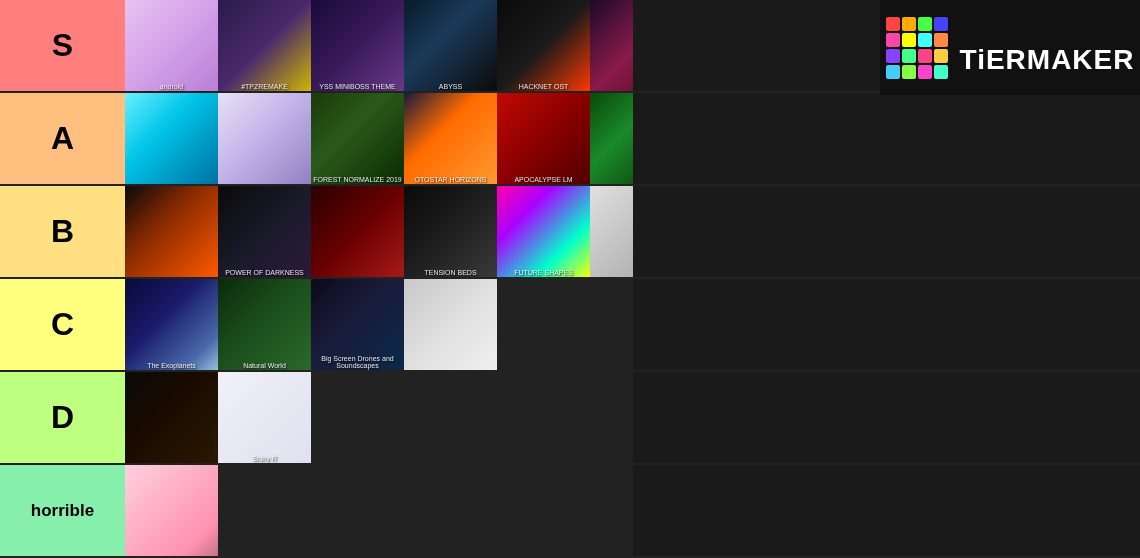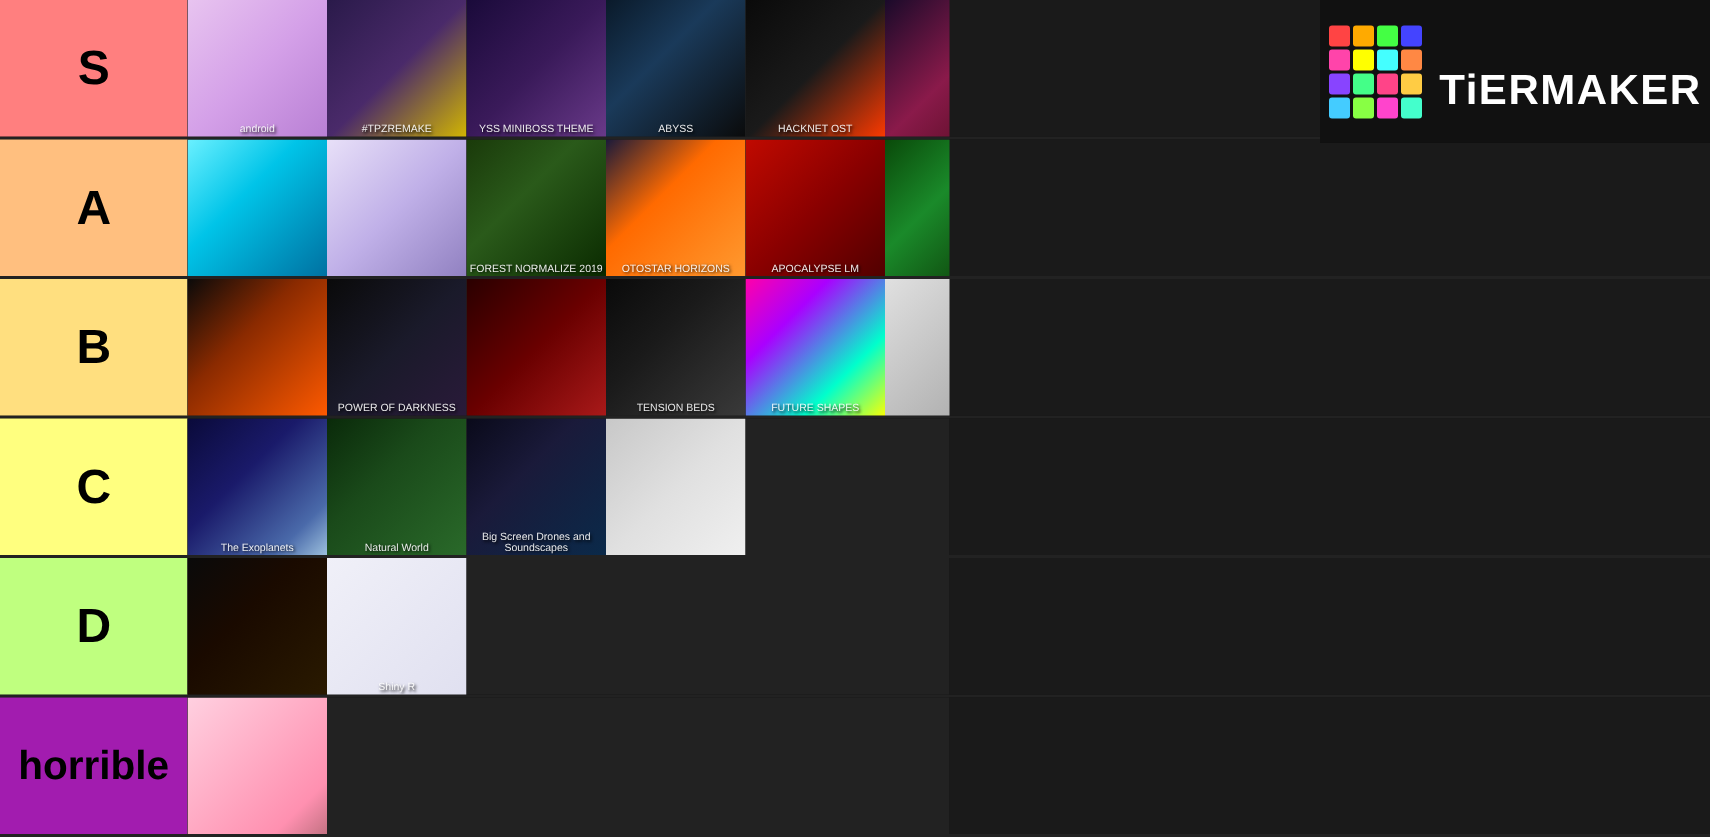--- a/index.html
+++ b/index.html
@@ -68,21 +68,21 @@
       overflow: hidden;
       position: relative;
     }
 
     
     .tier-s { background-color: #ff7f7f; }
     .tier-a { background-color: #ffbf7f; }
     .tier-b { background-color: #ffdf7f; }
     .tier-c { background-color: #ffff7f; }
     .tier-d { background-color: #bfff7f; }
-    .tier-horrible { background-color: #a21caf; font-size: 27px; }
+    .tier-horrible { background-color: #86efac; font-size: 17px; }
 
     .tiermaker-logo {
       display: flex;
       align-items: center;
       gap: 12px;
     }
 
     .logo-grid {
       display: grid;
       grid-template-columns: repeat(4, 14px);

